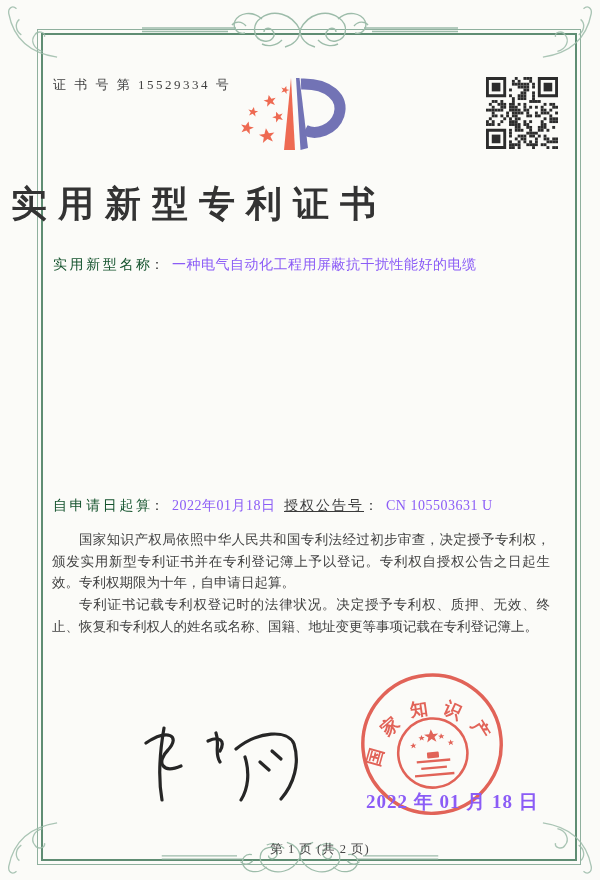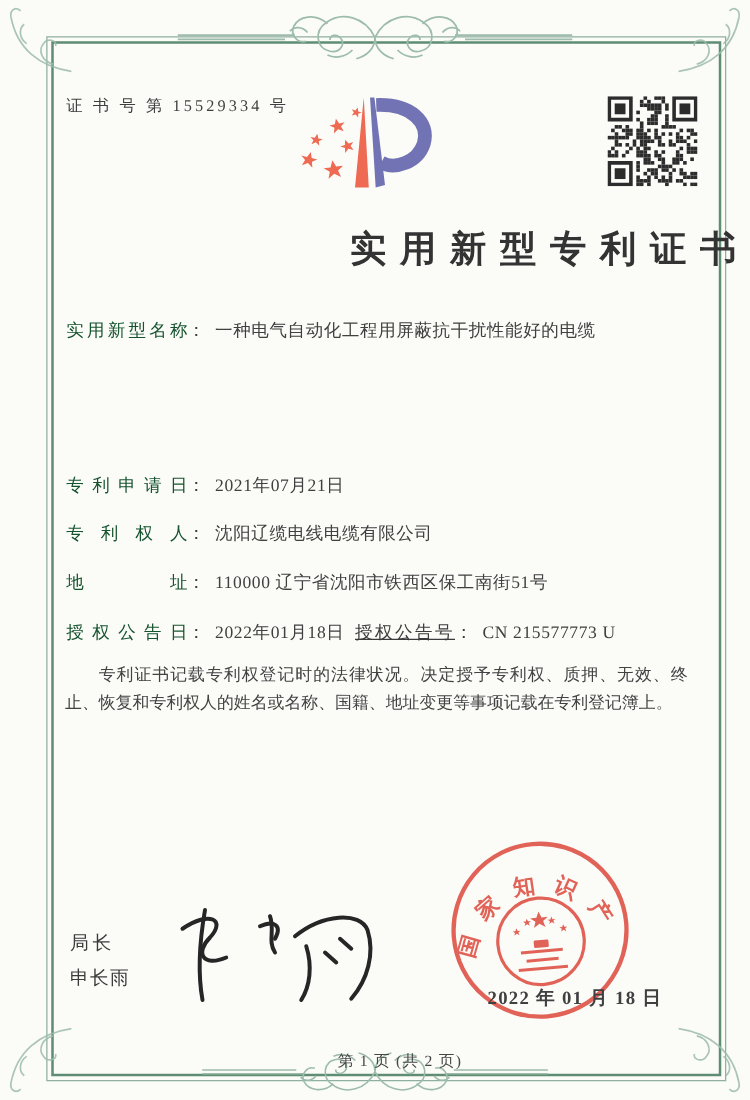--- a/index.html
+++ b/index.html
@@ -32,49 +32,49 @@
   .c-br { right:2px; bottom:2px; transform:scale(-1,-1); }
   
   .cert-no {
     position:absolute; left:53px; top:76px;
     font-size:13px; letter-spacing:2.5px; color:#3f3f3f;
   }
   .logo { position:absolute; left:228px; top:70px; width:145px; height:103px; }
   .qr { position:absolute; left:486px; top:77px; width:72px; height:72px; }
   .title {
     position:absolute; left:0; top:180px; width:100%;
-    text-align:right; font-size:29px; font-weight:600;
+    text-align:left; font-size:36px; font-weight:600;
     letter-spacing:11px; text-indent:11px; color:#333;
   }
   
   .fields { position:absolute; left:53px; top:256px; width:500px; height:260px; font-size:14px; }
   .row { position:absolute; left:0; width:100%; white-space:nowrap; }
   .lbl {
     display:inline-block; width:97px; text-align:justify; text-align-last:justify;
     color:#14532d; vertical-align:top;
   }
   .colon { display:inline-block; margin-right:8px; }
-  .val { letter-spacing:.5px; color:#404040; }
+  .val { letter-spacing:.5px; color:#8b5cf6; }
   .pair2 { position:absolute; left:231px; top:0; }
   .pair2 .lbl2 { letter-spacing:2px;text-decoration:underline; }
   
   .paras {
     position:absolute; left:52px; top:529px; width:498px;
     font-size:13.5px; line-height:21.7px; text-align:justify; color:#424242;
   }
   .paras p { text-indent:2em; }
   
   .director { position:absolute; left:56px; top:745px; font-size:15px; color:#3b3b3b; }
   .director .t1 { letter-spacing:3px; }
   .director .t2 { margin-top:9px; letter-spacing:1px; }
   .signature { position:absolute; left:118px; top:716px; width:205px; height:98px; }
   .seal { position:absolute; left:350px; top:660px; width:168px; height:168px; opacity:.93; }
   .seal-date {
     position:absolute; left:366px; top:789px; z-index:5;
-    font-size:15px; font-weight:bold; letter-spacing:1px; color:#404040;margin-left:24px;
+    font-size:19px; font-weight:bold; letter-spacing:1px; color:#8b5cf6;
   }
   .footer {
     position:absolute; left:0; top:841px; width:100%;
     text-align:center; font-size:12.5px; letter-spacing:1px; color:#454545;padding-left:40px;
   }
 </style>
 </head>
 <body>
 
 <div class="page">
@@ -351,45 +351,33 @@
       <rect x="8" y="80" width="12" height="12"></rect>
     </g>
   </svg>
 
   <div class="title">实用新型专利证书</div>
 
   <div class="fields">
     <div class="row" style="top:0">
       <span class="lbl">实用新型名称</span><span class="colon">：</span><span class="val">一种电气自动化工程用屏蔽抗干扰性能好的电缆</span>
     </div>
-    <div class="row" style="top:124px">
-      <span class="lbl">专利申请日</span><span class="colon">：</span><span class="val">2021年07月21日</span>
-    </div>
-    <div class="row" style="top:162px">
-      <span class="lbl">专利权人</span><span class="colon">：</span><span class="val">沈阳辽缆电线电缆有限公司</span>
-    </div>
-    <div class="row" style="top:201px">
-      <span class="lbl">地址</span><span class="colon">：</span><span class="val">110000 辽宁省沈阳市铁西区保工南街51号</span>
-    </div>
     <div class="row" style="top:241px">
-      <span class="lbl">授权公告日</span><span class="colon">：</span><span class="val">2022年01月18日</span>
+      <span class="lbl">自申请日起算</span><span class="colon">：</span><span class="val">2022年01月18日</span>
       <span class="pair2">
-        <span class="lbl2">授权公告号</span><span class="colon">：</span><span class="val">CN 215577773 U</span>
+        <span class="lbl2">授权公告号</span><span class="colon">：</span><span class="val">CN 105503631 U</span>
       </span>
     </div>
   </div>
 
   <div class="paras">
+    <p>国家知识产权局依照中华人民共和国专利法经过初步审查，决定授予专利权，颁发实用新型专利证书并在专利登记簿上予以登记。专利权自授权公告之日起生效。专利权期限为十年，自申请日起算。</p>
     <p>专利证书记载专利权登记时的法律状况。决定授予专利权、质押、无效、终止、恢复和专利权人的姓名或名称、国籍、地址变更等事项记载在专利登记簿上。</p>
   </div>
 
-  <div class="director">
-    <div class="t1">局长</div>
-    <div class="t2">申长雨</div>
-  </div>
 
   <svg class="signature" viewBox="0 0 205 98">
     <g fill="none" stroke="#262626" stroke-width="3.2" stroke-linecap="round">
       <path d="M46,12 C42,35 40,62 44,84"></path>
       <path d="M28,27 C50,12 63,20 50,34 C38,46 44,58 63,50"></path>
       <path d="M98,17 C102,28 96,37 102,46"></path>
       <path d="M90,25 C101,20 108,24 102,35"></path>
       <path d="M127,41 C132,57 130,73 123,84"></path>
       <path d="M118,33 C140,15 170,13 176,28 C182,47 176,68 163,83"></path>
       <path d="M142,46 l9,8"></path>

